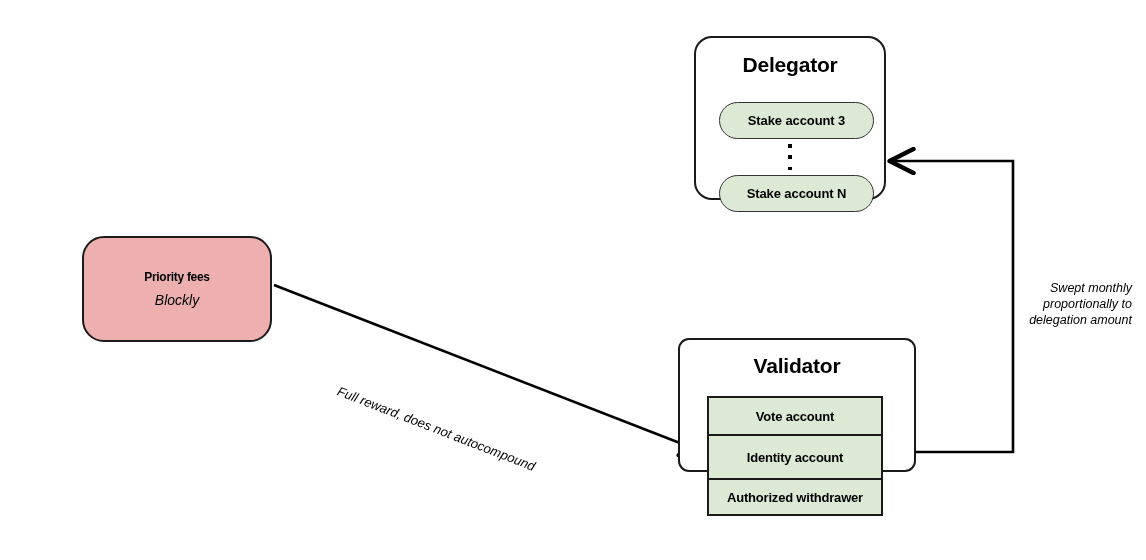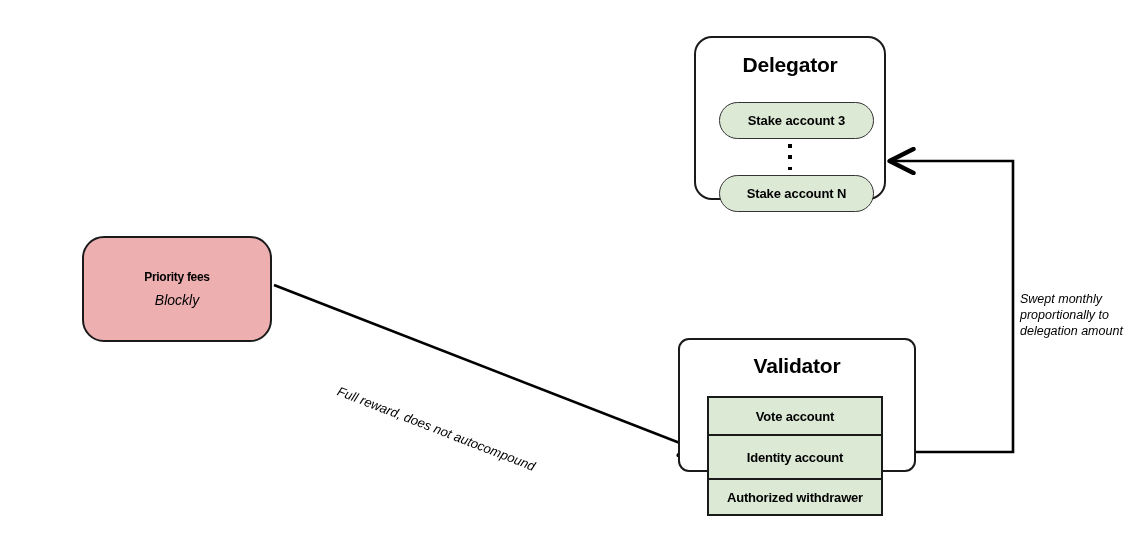--- a/index.html
+++ b/index.html
@@ -171,23 +171,23 @@
     font-size: 13px;
     font-style: italic;
     color: #000000;
     transform: rotate(21.2deg);
     transform-origin: left center;
     white-space: nowrap;
   }
   #edge-label-swept {
     position: absolute;
     left: 1020px;
-    top: 291px;
+    top: 280px;
     width: 112px;
-    text-align: left;
+    text-align: right;
     font-size: 12.5px;
     font-style: italic;
     line-height: 16px;
     color: #000000;
   }
 </style>
 </head>
 <body>
 
 <div id="canvas">

